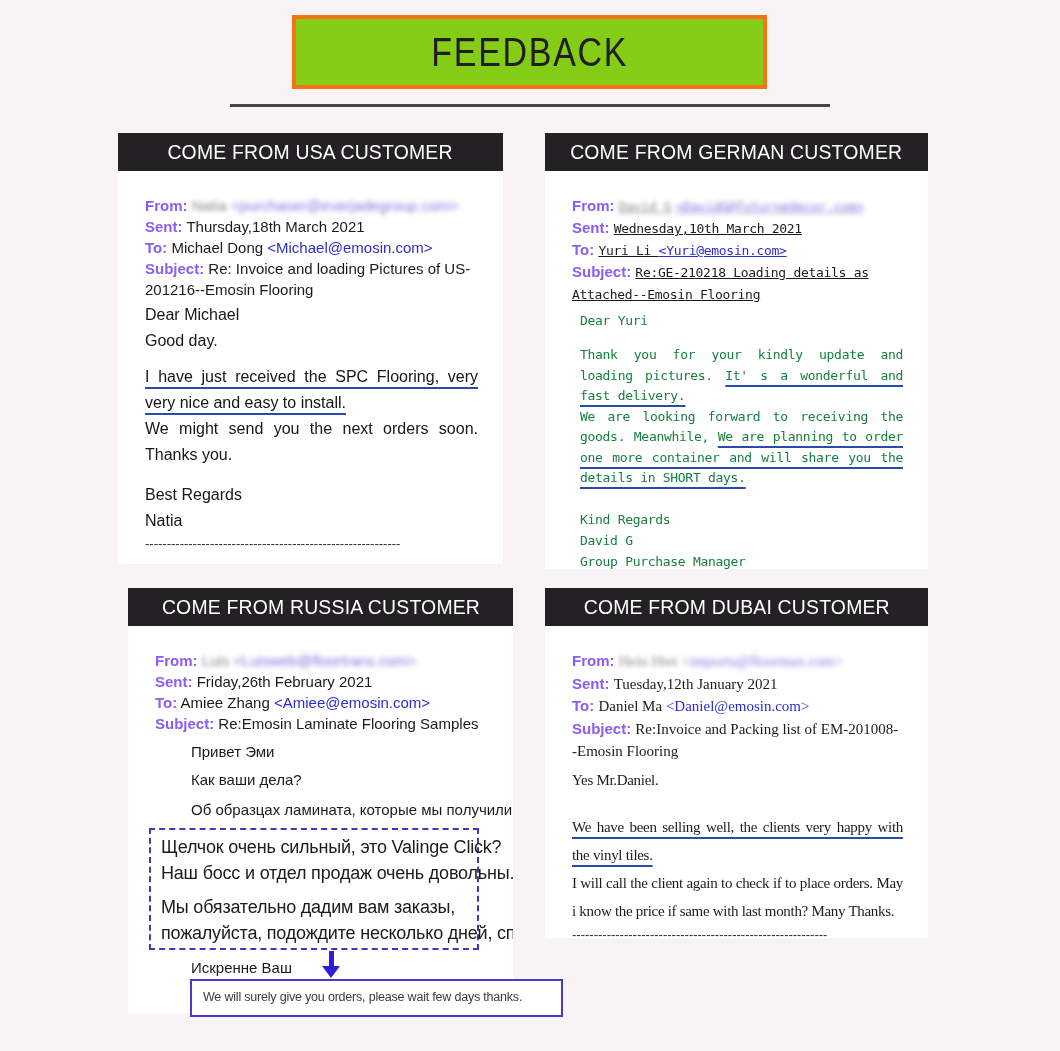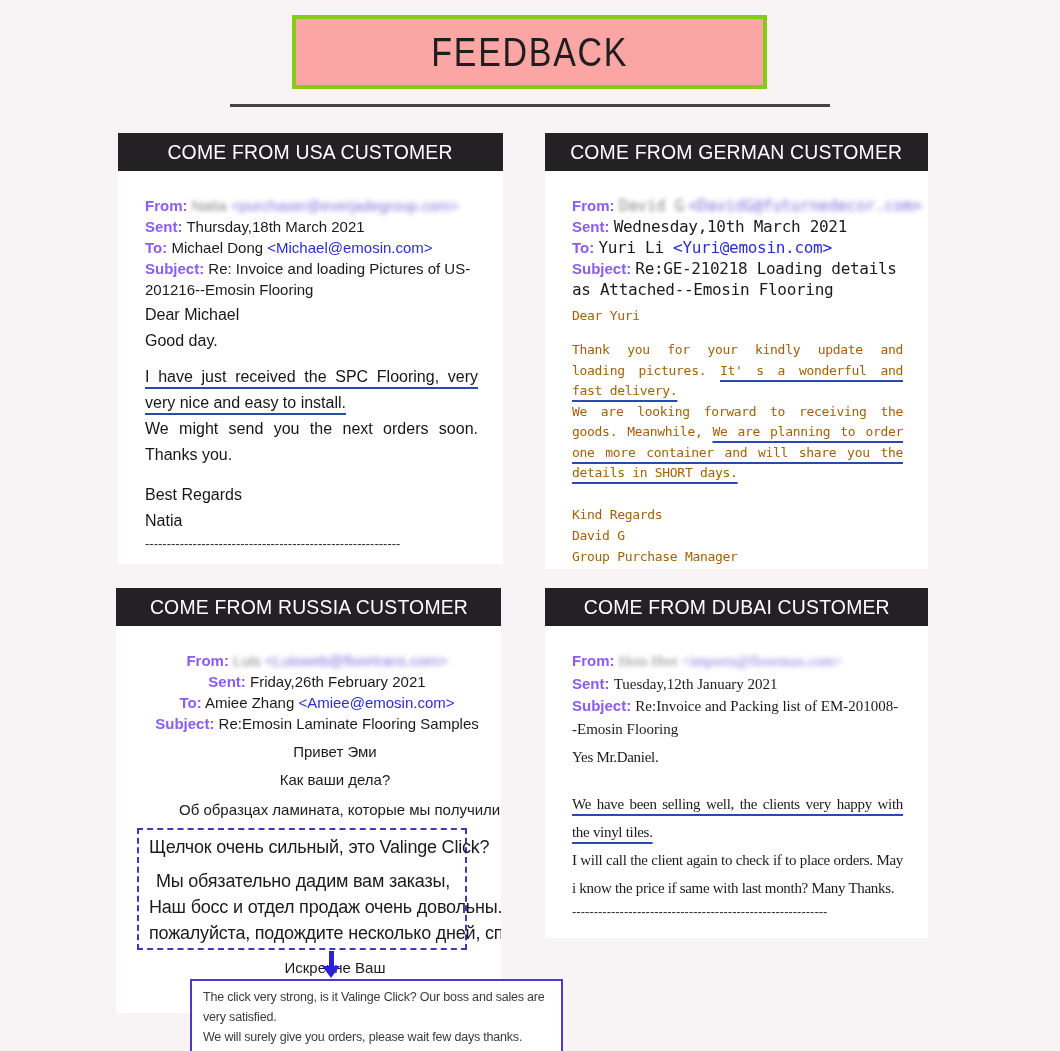--- a/index.html
+++ b/index.html
@@ -1,32 +1,32 @@
 <!DOCTYPE html>
 <html><head>
 <meta charset="utf-8">
 <style>
   html,body { margin:0; padding:0; background:#f8f4f6; }
   .page { position:relative; width:1060px; height:1051px; background:#f8f4f6;
           font-family:"Liberation Sans", sans-serif; overflow:hidden; }
 
   
   .title-box { position:absolute; left:292px; top:15px; width:467px; height:66px;
-               border:4px solid #84cc16; background:#fca5a5;
+               border:4px solid #f97316; background:#84cc16;
                display:flex; align-items:center; justify-content:center; }
   .title-box .t { font-size:40px; color:#201d1f; letter-spacing:2px;
                   transform:scaleX(0.85); white-space:nowrap; }
   .title-underline { position:absolute; left:230px; top:104px; width:600px; height:3px;
                      background:#464246; }
 
   
   .panel { position:absolute; }
   .p-usa { left:118px; top:133px; width:385px; }
   .p-ger { left:545px; top:133px; width:383px; }
-  .p-rus { left:116px; top:588px; width:385px;text-align:center; }
+  .p-rus { left:128px; top:588px; width:385px; }
   .p-dub { left:545px; top:588px; width:383px; }
   .panel-header { height:38px; background:#242124; color:#ffffff;
                   display:flex; align-items:center; justify-content:center; }
   .panel-header .h { font-size:20px; letter-spacing:0.2px; transform:scaleX(0.97);
                      white-space:nowrap; font-weight:500; }
   .panel-body { background:#ffffff; box-sizing:border-box; padding:24px 25px 0 27px;
                 overflow:hidden; position:relative; }
   .pb-usa { height:393px; }
   .pb-ger { height:398px; }
   .pb-rus { height:387px; padding-right:10px; }
@@ -36,40 +36,40 @@
   .meta { font-size:15px; line-height:21px; color:#1c1b1c; }
   .pb-dub .meta { line-height:21.5px; }
   .m-line { white-space:nowrap; }
   .m-sub { white-space:normal; }
   .meta b { font-weight:700; color:#8b5cf6; }
   .blur-name { color:#8b8b8f; filter:blur(2px); }
   .blur-mail { color:#8173dd; filter:blur(2.5px); }
   .link { color:#2c2cd3; text-decoration:none; }
 
   
-  .de-v { font-family:"DejaVu Sans Mono", monospace; font-size:16px; letter-spacing:-0.3px; }
+  .de-v { font-family:"DejaVu Sans Mono", monospace; font-size:13px; letter-spacing:-0.3px;text-decoration:underline; }
   .rs-v { font-family:"Liberation Serif", serif; font-size:15px; }
 
   
   .en-text { font-size:16px; line-height:26px; color:#161616; }
   .jst { text-align:justify; }
   .ul { text-decoration:underline; text-decoration-color:#2a4ab0;
         text-decoration-thickness:2px; text-underline-offset:5px; }
   p { margin:0; }
 
   
   .usa-greet { margin-top:2px; }
   .usa-para1 { margin-top:10px; }
   .usa-close { margin-top:14px; }
   .divider { margin-top:2px; font-size:13px; line-height:16px; color:#2a2a2a;
              letter-spacing:0; white-space:nowrap; overflow:hidden; }
 
   
   .de-text { font-family:"DejaVu Sans Mono", monospace; font-size:13px;
-             line-height:20.5px; color:#a16207; letter-spacing:-0.3px; }
+             line-height:20.5px; color:#15803d; letter-spacing:-0.3px;margin-left:8px; }
   .ger-greet { margin-top:4px; line-height:24px; }
   .ger-para1 { margin-top:12px; }
   .ger-close { margin-top:20px; line-height:21px; }
   .ger-sig   { line-height:21px; }
 
   
   .ru-text { font-size:15px; line-height:28px; color:#1b1b1b; }
   .ru-line { white-space:nowrap;margin-left:36px; }
   .ru-greet { margin-top:4px; }
   .ru-line3 { margin-top:2px; }
@@ -212,22 +212,22 @@
           <b>Subject:</b>
           <span>Re:Emosin Laminate Flooring Samples</span>
         </div>
       </div>
       <div class="ru-text">
         <p class="ru-greet ru-line">Привет Эми</p>
         <p class="ru-line">Как ваши дела?</p>
         <p class="ru-line3 ru-line">Об образцах ламината, которые мы получили сегодня.</p>
         <div class="quote-box">
           <div class="qb-line">Щелчок очень сильный, это Valinge Click?</div>
+          <div class="qb-line">Наш босс и отдел продаж очень довольны.</div>
           <div class="qb-line qb-gap">Мы обязательно дадим вам заказы,</div>
-          <div class="qb-line">Наш босс и отдел продаж очень довольны.</div>
           <div class="qb-line">пожалуйста, подождите несколько дней, спасибо.</div>
         </div>
         <p class="ru-close ru-line">Искренне Ваш</p>
         <p class="ru-sig ru-line">Луис</p>
         <div class="divider ru-div">-----------------------------------------------------------</div>
       </div>
     </div>
   </section>
 
   <section class="panel p-dub">
@@ -237,37 +237,41 @@
     <div class="panel-body pb-dub">
       <div class="meta">
         <div class="m-line">
           <b>From:</b>
           <span class="blur-name rs-v">Hein Htet</span>
           <span class="blur-mail rs-v">&lt;imports@floormax.com&gt;</span>
         </div>
         <div class="m-line">
           <b>Sent:</b>
           <span class="rs-v">Tuesday,12th January 2021</span>
+        </div>
+        <div class="m-line">
+          <b>To:</b>
+          <span class="rs-v">Daniel Ma </span>
+          <a class="link rs-v">&lt;Daniel@emosin.com&gt;</a>
         </div>
         <div class="m-sub">
           <b>Subject:</b>
           <span class="rs-v">Re:Invoice and Packing list of EM-201008--Emosin Flooring</span>
         </div>
       </div>
       <div class="du-text">
         <p class="du-line1">Yes Mr.Daniel.</p>
         <p class="du-para1 jst">
           <span class="ul">We have been selling well, the clients very happy with the vinyl tiles.</span>
         </p>
         <p class="jst">I will call the client again to check if to place orders. May i know the price if same with last month?  Many Thanks.</p>
         <div class="divider du-div">-----------------------------------------------------------</div>
       </div>
     </div>
   </section>
 
   <div class="arrow-line"></div>
   <div class="arrow-head"></div>
   <div class="tooltip">
-    <div>The click very strong, is it Valinge Click? Our boss and sales are very satisfied.</div>
     <div>We will surely give you orders, please wait few days thanks.</div>
   </div>
 
 </div>
 
 </body></html>

